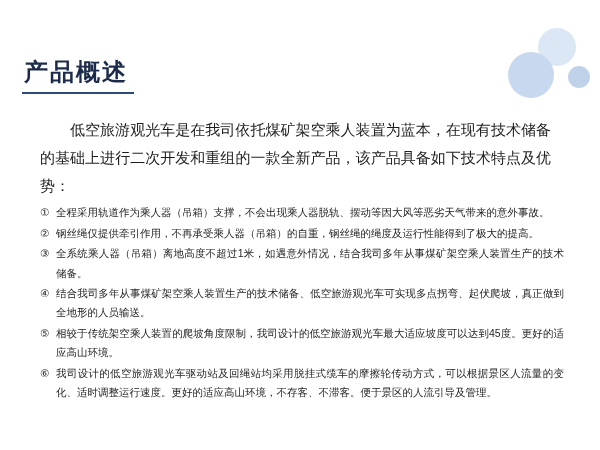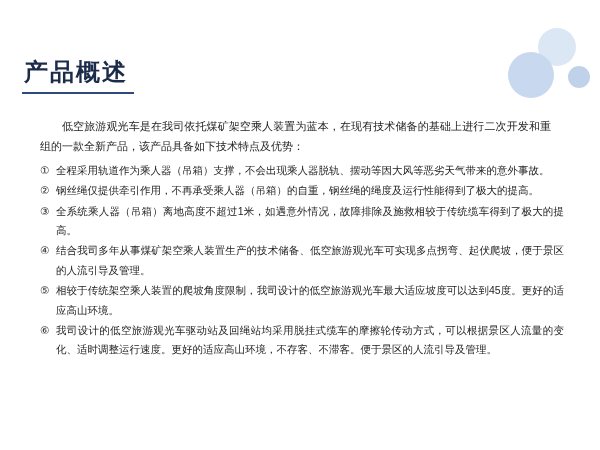--- a/index.html
+++ b/index.html
@@ -75,21 +75,21 @@
     height: 2px;
     background: #2e4a7d;
   }
   .body {
     position: absolute;
     left: 40px;
     top: 116px;
     width: 524px;
   }
   .intro {
-    font-size: 11px;
+    font-size: 15px;
     line-height: 1.85;
     color: #1d1d1d;
     text-indent: 2em;
     margin: 0 13px 4px 0;
     text-align: justify;
   }
   .list {
     margin: 0;
     padding: 0;
     list-style: none;
@@ -135,25 +135,25 @@
       <li class="list-item">
         <span class="marker">①</span>
         <span class="item-text">全程采用轨道作为乘人器（吊箱）支撑，不会出现乘人器脱轨、摆动等因大风等恶劣天气带来的意外事故。</span>
       </li>
       <li class="list-item">
         <span class="marker">②</span>
         <span class="item-text">钢丝绳仅提供牵引作用，不再承受乘人器（吊箱）的自重，钢丝绳的绳度及运行性能得到了极大的提高。</span>
       </li>
       <li class="list-item">
         <span class="marker">③</span>
-        <span class="item-text">全系统乘人器（吊箱）离地高度不超过1米，如遇意外情况，故障排除及施救相较于传统缆车得到了极大的提高。</span>
+        <span class="item-text">全系统乘人器（吊箱）离地高度不超过1米，如遇意外情况，结合我司多年从事煤矿架空乘人装置生产的技术储备。</span>
       </li>
       <li class="list-item">
         <span class="marker">④</span>
-        <span class="item-text">结合我司多年从事煤矿架空乘人装置生产的技术储备、低空旅游观光车可实现多点拐弯、起伏爬坡，便于景区的人流引导及管理。</span>
+        <span class="item-text">结合我司多年从事煤矿架空乘人装置生产的技术储备、低空旅游观光车可实现多点拐弯、起伏爬坡，真正做到全地形的人员输送。</span>
       </li>
       <li class="list-item">
         <span class="marker">⑤</span>
         <span class="item-text">相较于传统架空乘人装置的爬坡角度限制，我司设计的低空旅游观光车最大适应坡度可以达到45度。更好的适应高山环境。</span>
       </li>
       <li class="list-item">
         <span class="marker">⑥</span>
         <span class="item-text">我司设计的低空旅游观光车驱动站及回绳站均采用脱挂式缆车的摩擦轮传动方式，可以根据景区人流量的变化、适时调整运行速度。更好的适应高山环境，不存客、不滞客。便于景区的人流引导及管理。</span>
       </li>
     </ul>

